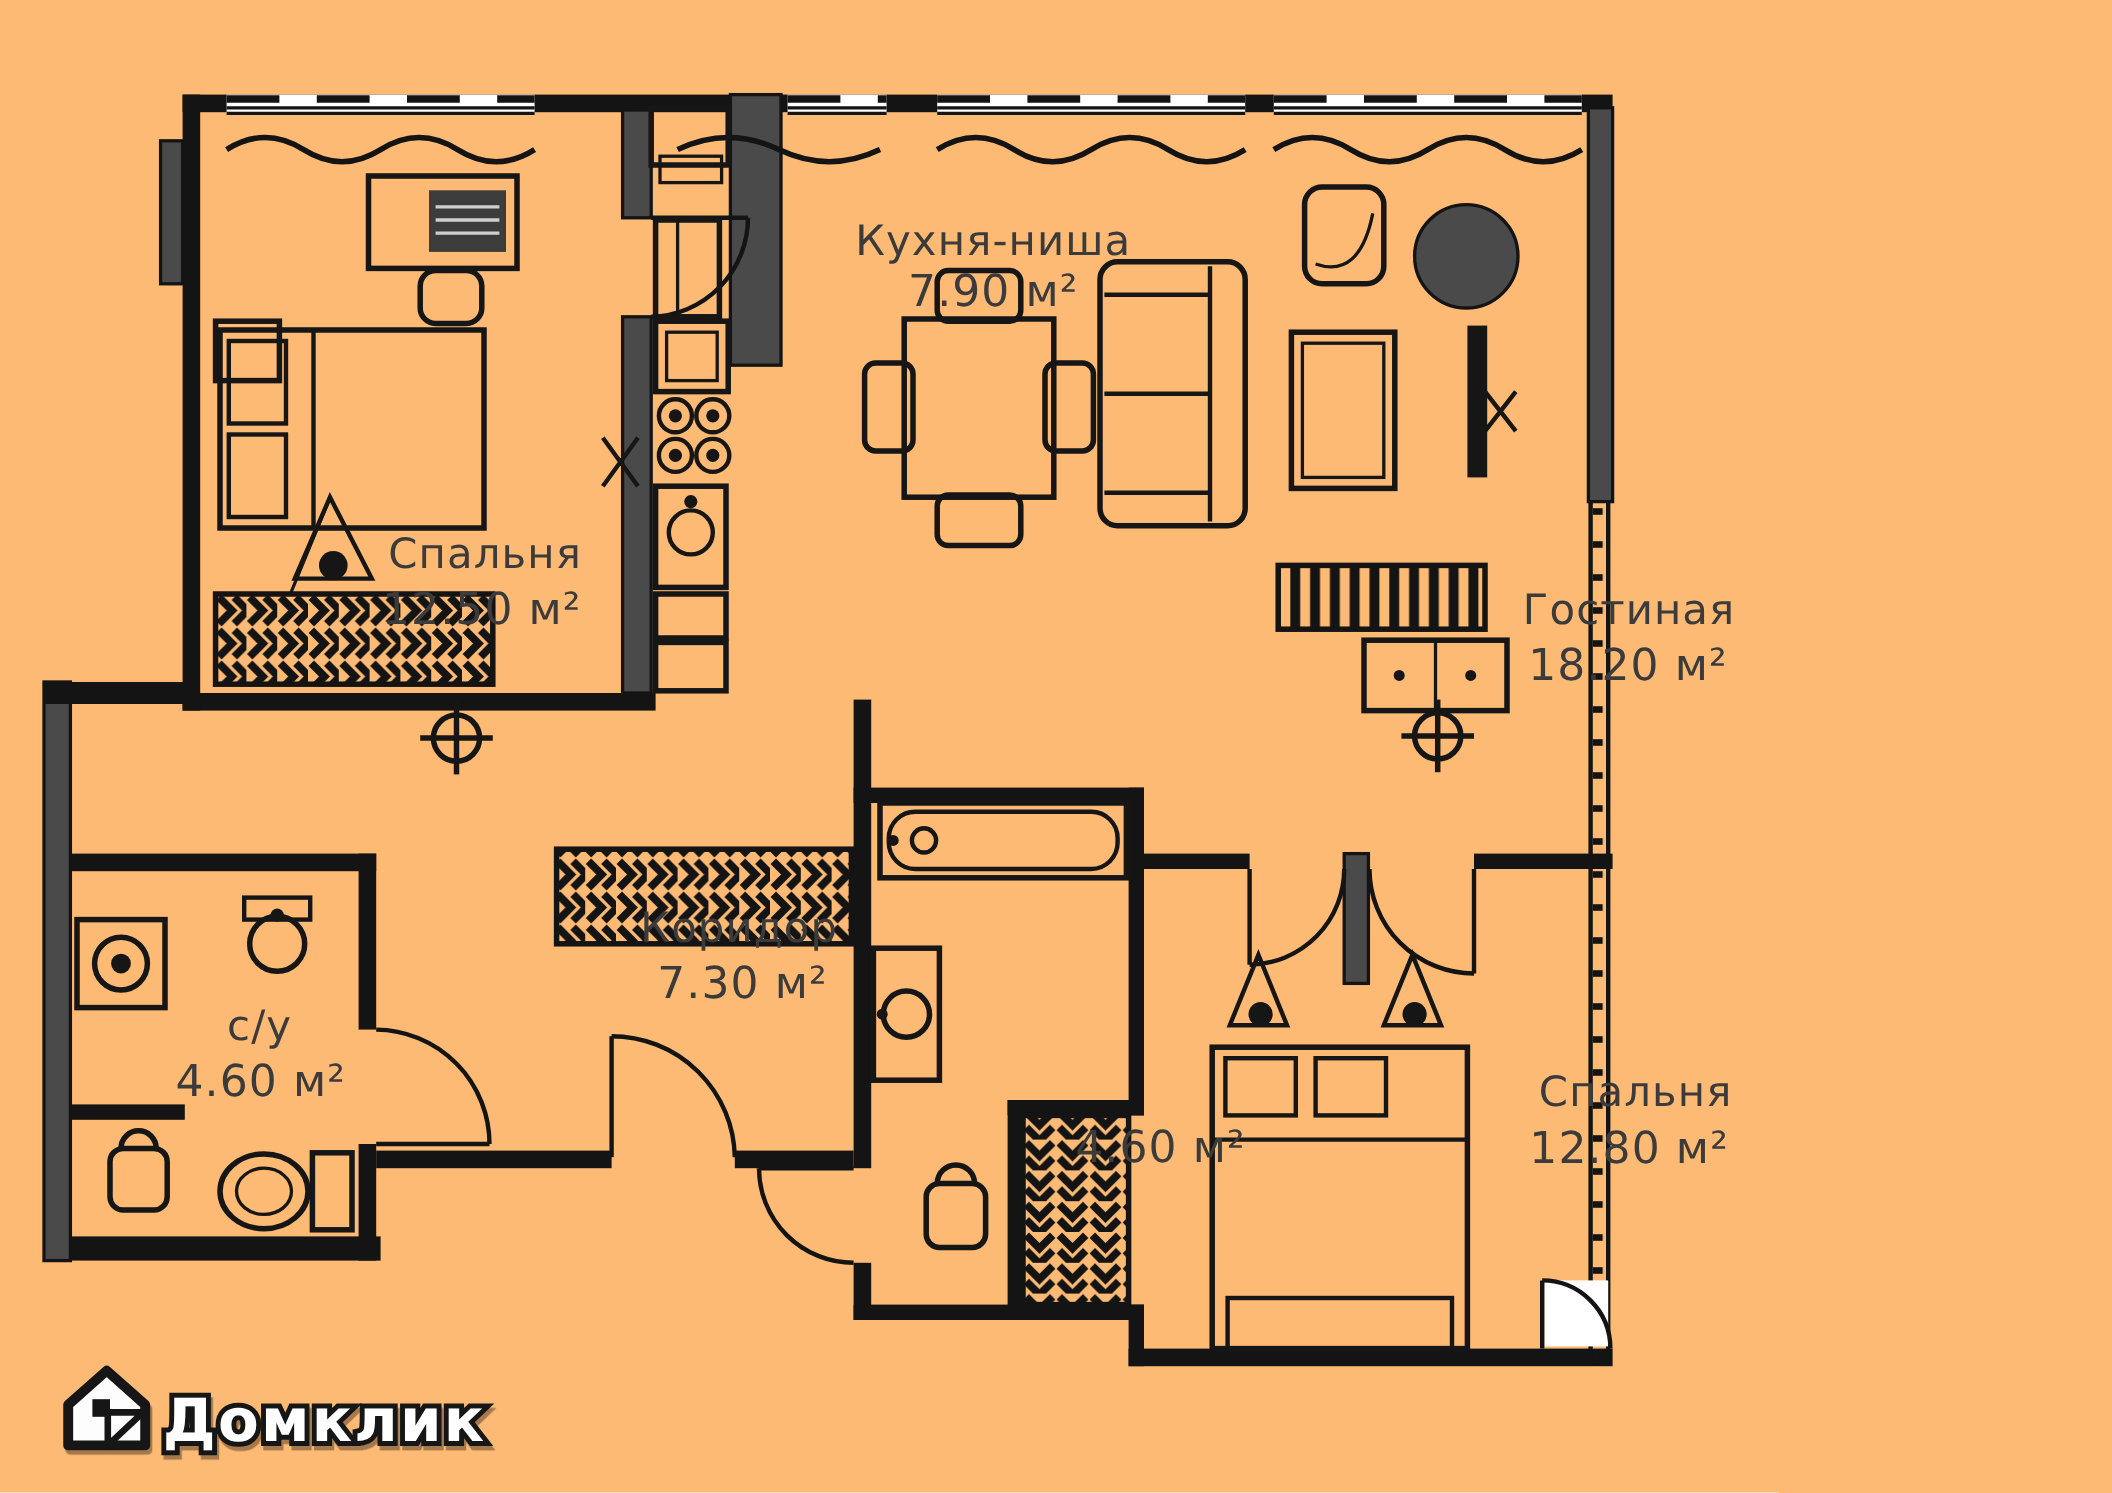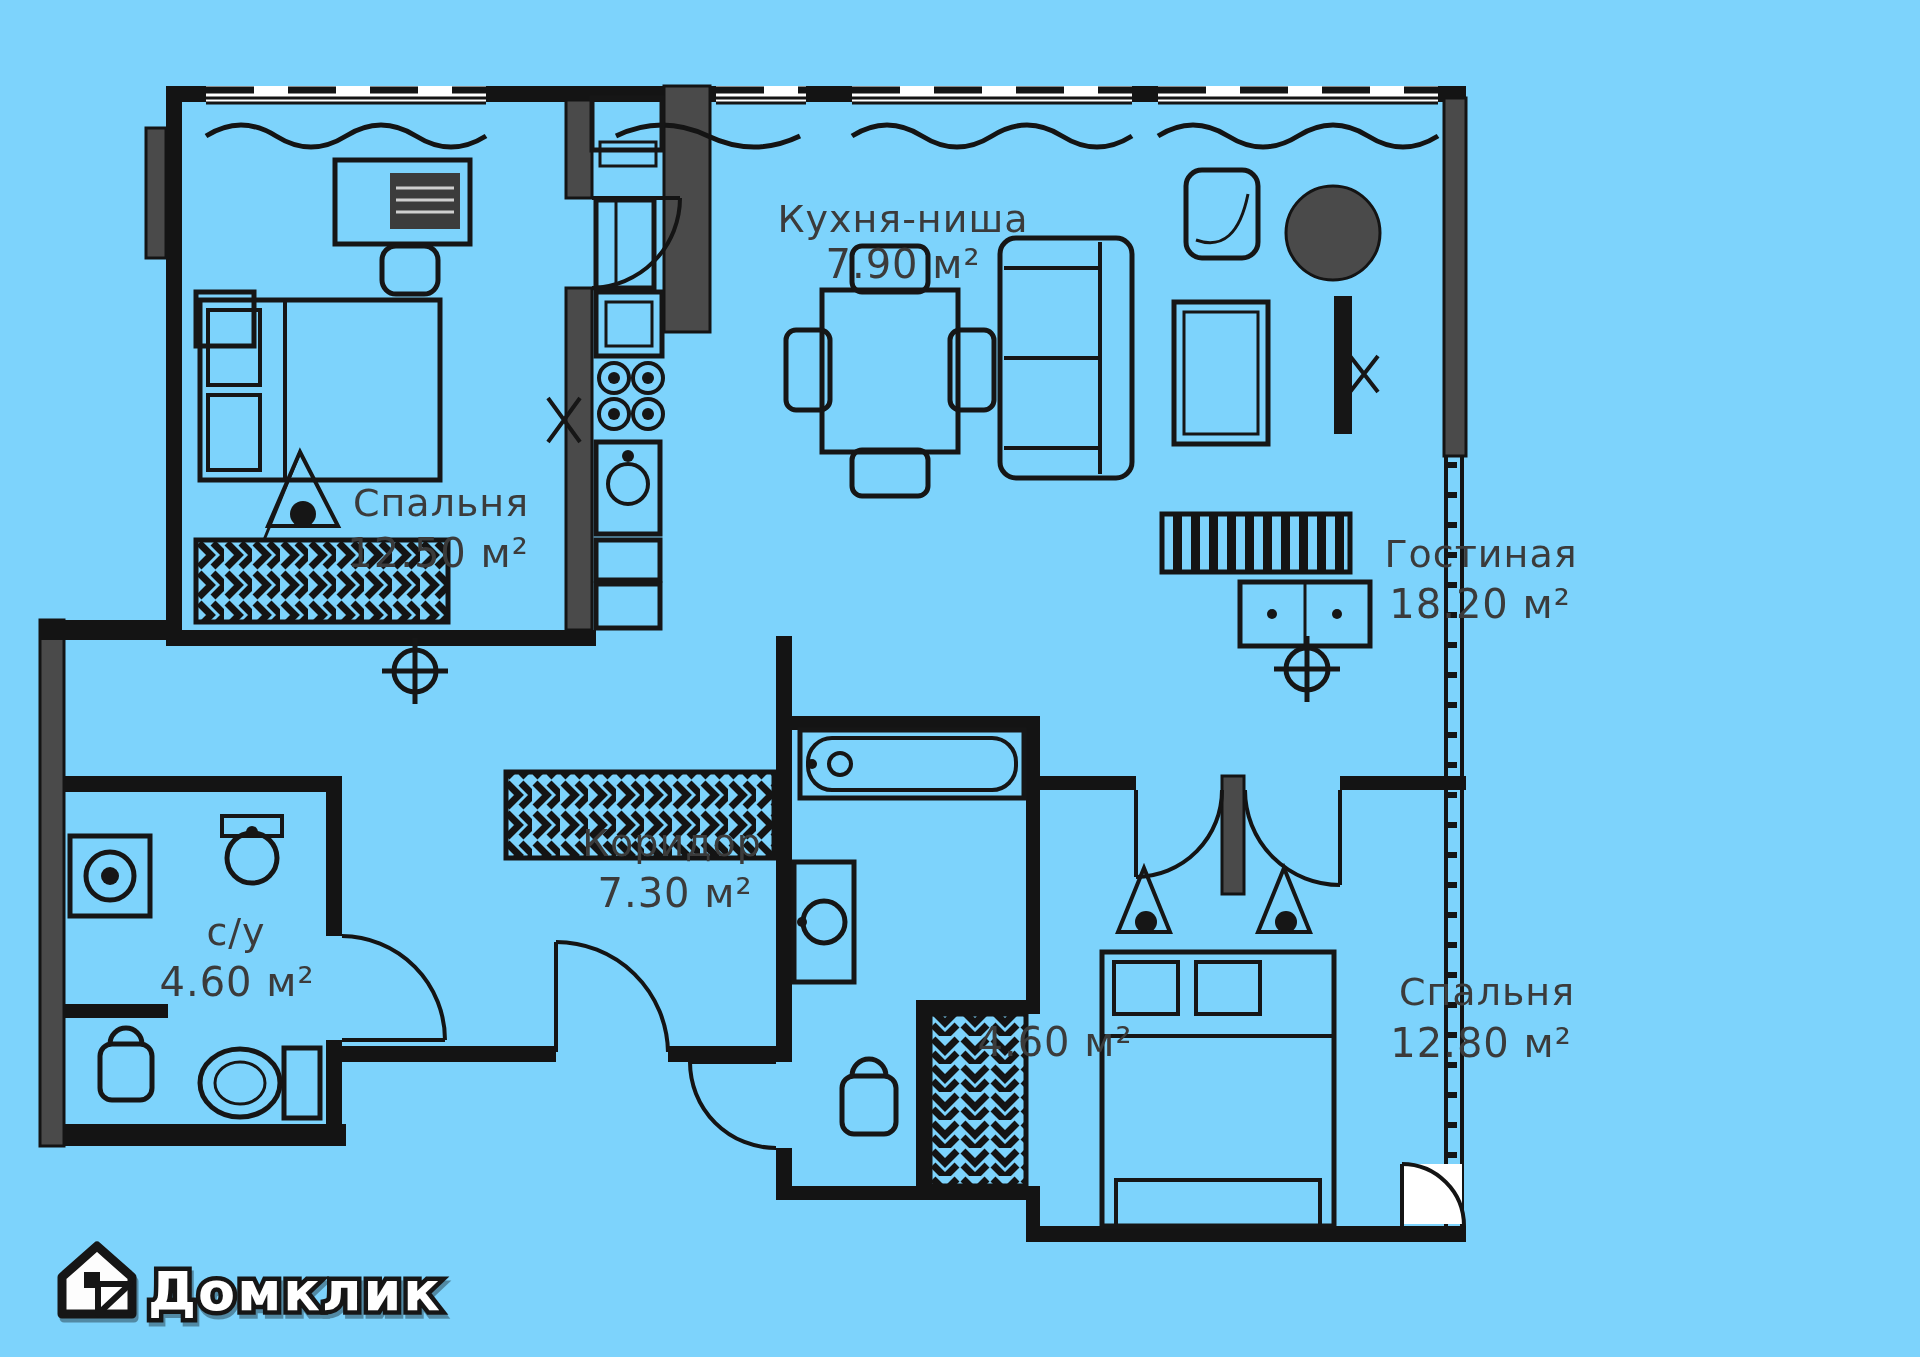--- a/index.html
+++ b/index.html
@@ -1,16 +1,16 @@
 <!DOCTYPE html>
 <html><head>
 <meta charset="utf-8">
 <style>
   html,body{margin:0;padding:0;background:#ffffff;}
-  .stage{position:relative;width:1920px;height:1357px;background:#7dd3fc;overflow:hidden;}
+  .stage{position:relative;width:1920px;height:1357px;background:#fdba74;overflow:hidden;}
   svg{display:block;}
   .wl{fill:#141414;}
   .gr{fill:#4a4a4a;stroke:#141414;stroke-width:3;}
   .fs{fill:none;stroke:#161616;stroke-width:5;}
   .fs4{fill:none;stroke:#161616;stroke-width:4;}
   .fs3{fill:none;stroke:#161616;stroke-width:3;}
   .door{fill:none;stroke:#141414;stroke-width:4;}
   .lbl{font-family:"DejaVu Sans",sans-serif;font-size:38px;fill:#3b3b3b;text-anchor:middle;letter-spacing:1px;}
   .area{font-family:"DejaVu Sans",sans-serif;font-size:40px;fill:#3b3b3b;text-anchor:middle;letter-spacing:1px;}
   .logo-text{font-family:"DejaVu Sans",sans-serif;font-size:54px;font-weight:bold;fill:#ffffff;

